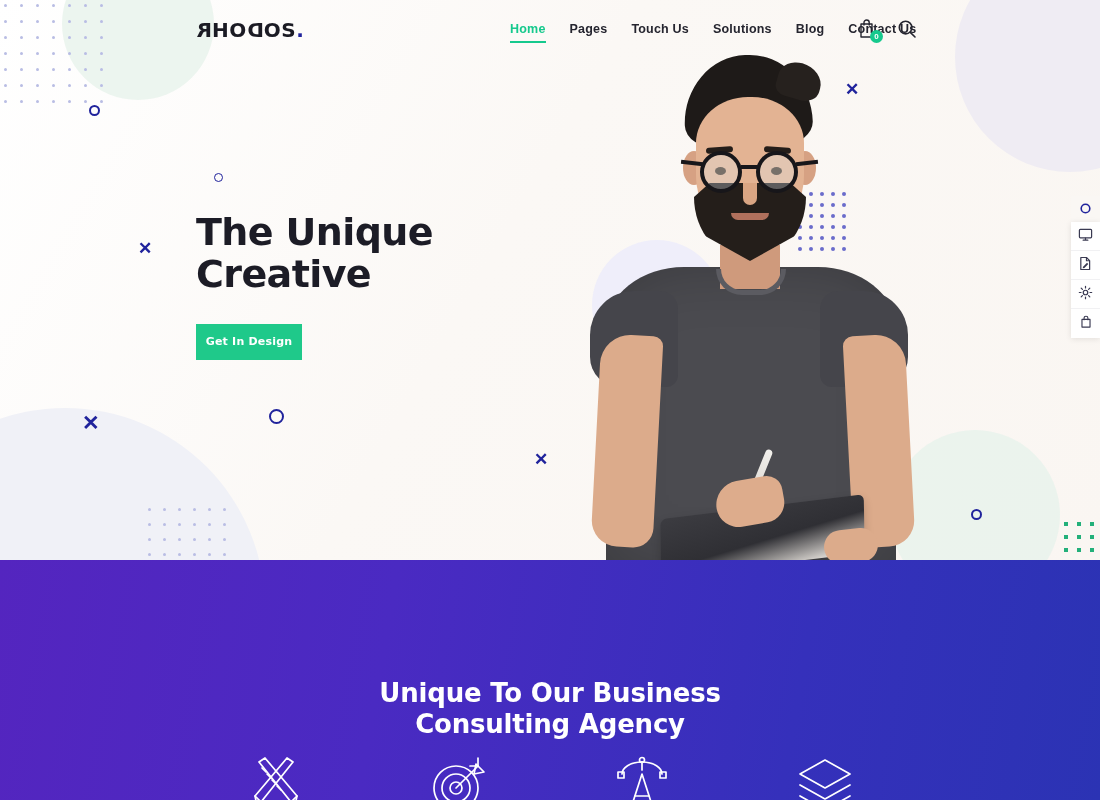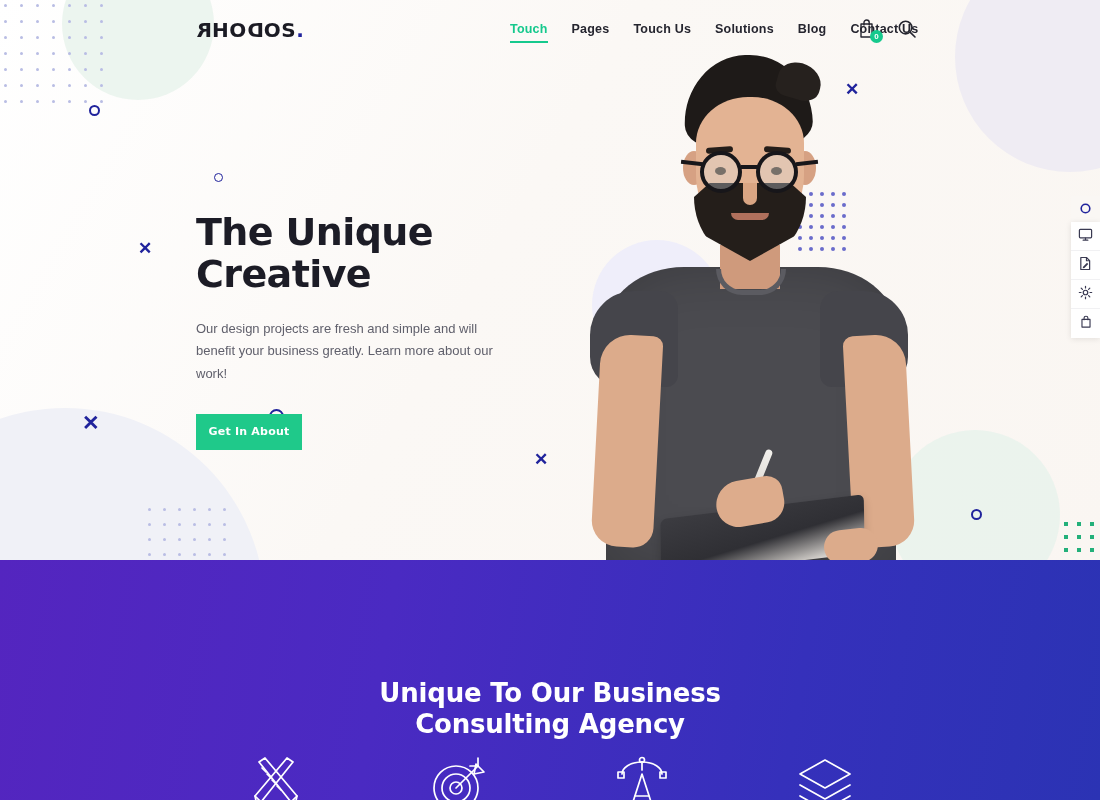--- a/index.html
+++ b/index.html
@@ -424,21 +424,21 @@
       <div class="ph-tablet"></div>
       <div class="ph-hand2"></div>
       <div class="ph-stylus"></div>
       <div class="ph-hand"></div>
     </div>
 
     <header class="header">
       <div class="logo"><span class="flip">R</span><span>HO</span><span class="flip">D</span><span>OS</span><span class="dot">.</span></div>
 
       <nav class="nav">
-        <a href="#" class="active">Touch</a>
+        <a href="#" class="active">Home</a>
         <a href="#">Pages</a>
         <a href="#">Touch Us</a>
         <a href="#">Solutions</a>
         <a href="#">Blog</a>
         <a href="#">Contact Us</a>
       </nav>
 
       <div class="head-icons">
         <span class="icon-btn">
           <svg width="19" height="21" viewBox="0 0 19 21" fill="none">
@@ -453,22 +453,21 @@
             <path d="M13.3 13.4 18 18" stroke="#25252f" stroke-width="1.6" stroke-linecap="round"></path>
           </svg>
         </span>
       </div>
     </header>
 
     <div class="hero-copy">
       <h1 class="hero-title">
         <span>The Unique Creative</span><br>
       </h1>
-      <p class="hero-sub">Our design projects are fresh and simple and will benefit your business greatly. Learn more about our work!</p>
-      <button class="btn-cta">Get In About</button>
+      <button class="btn-cta">Get In Design</button>
     </div>
 
     <aside class="side-widget">
       <div class="sw-top">
         <span>
           <svg width="11" height="11" viewBox="0 0 11 11">
               <circle cx="5.5" cy="5.5" r="4.3" fill="none" stroke="#20239c" stroke-width="1.6"></circle>
             </svg>
         </span>
       </div>

